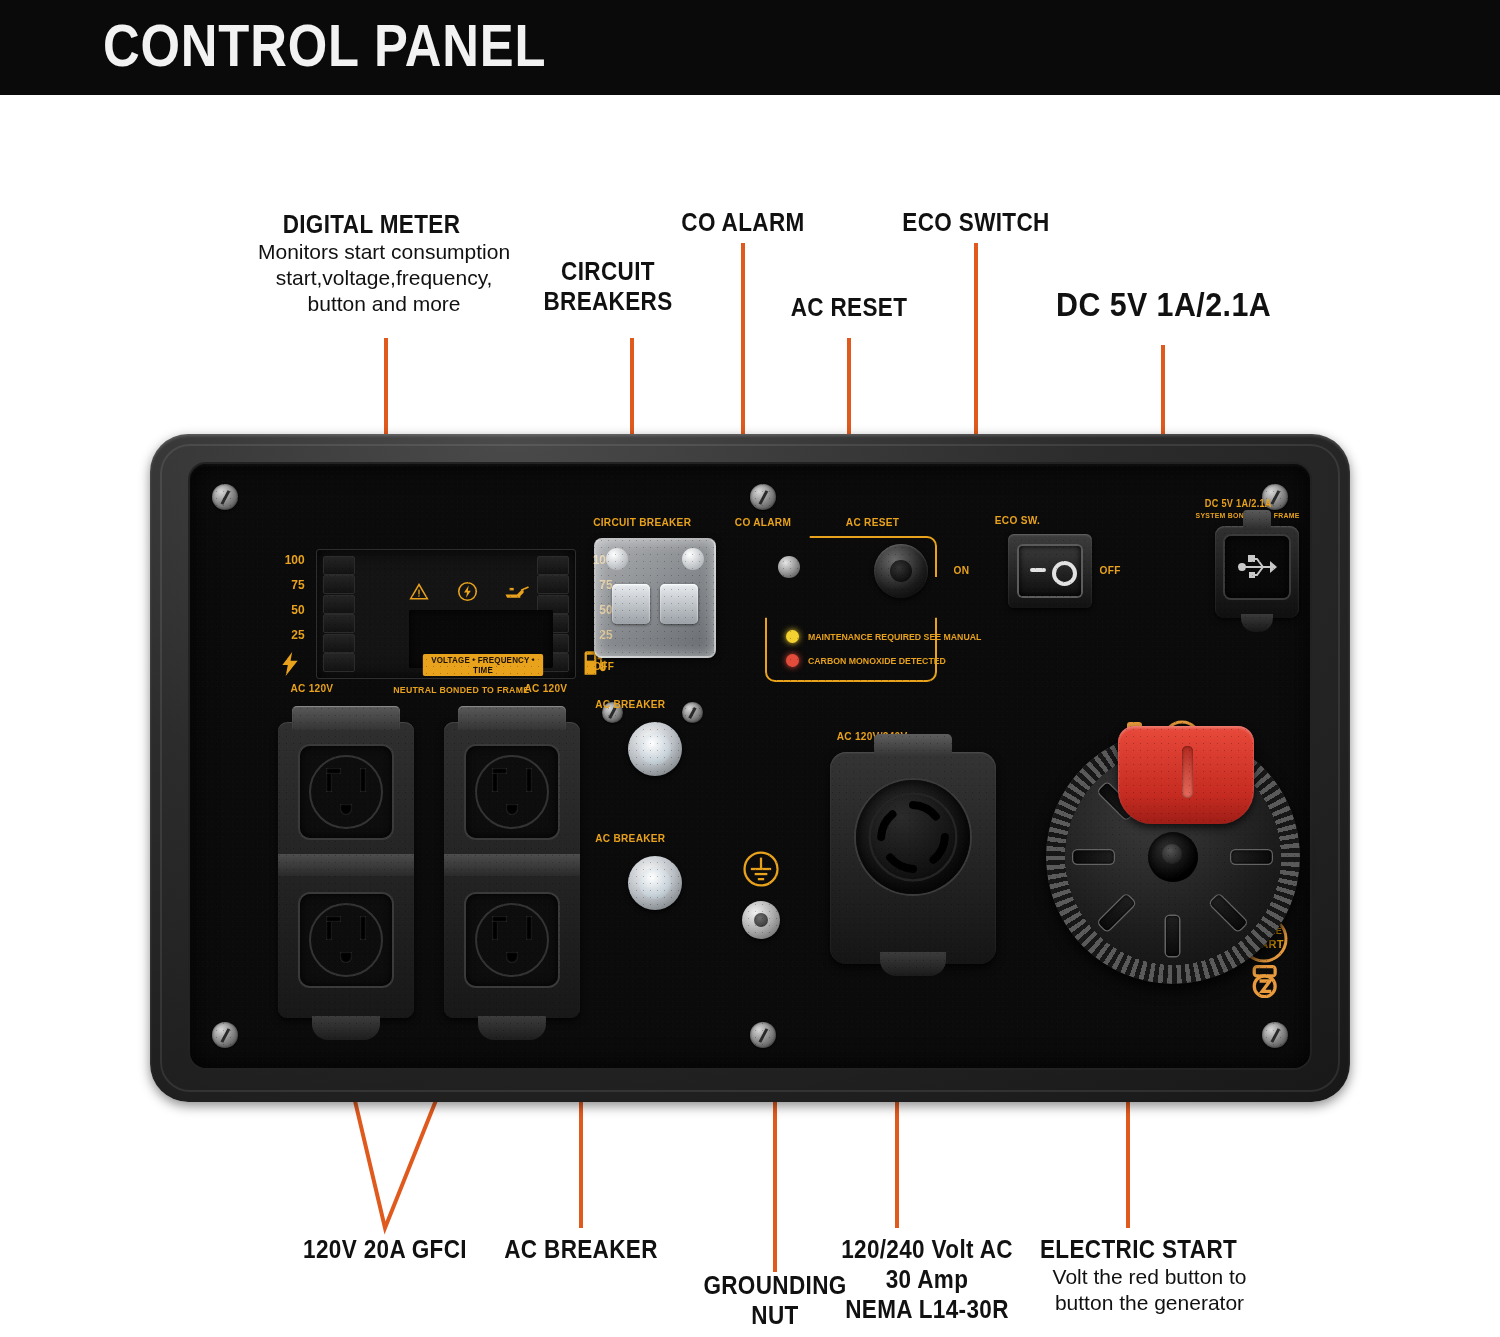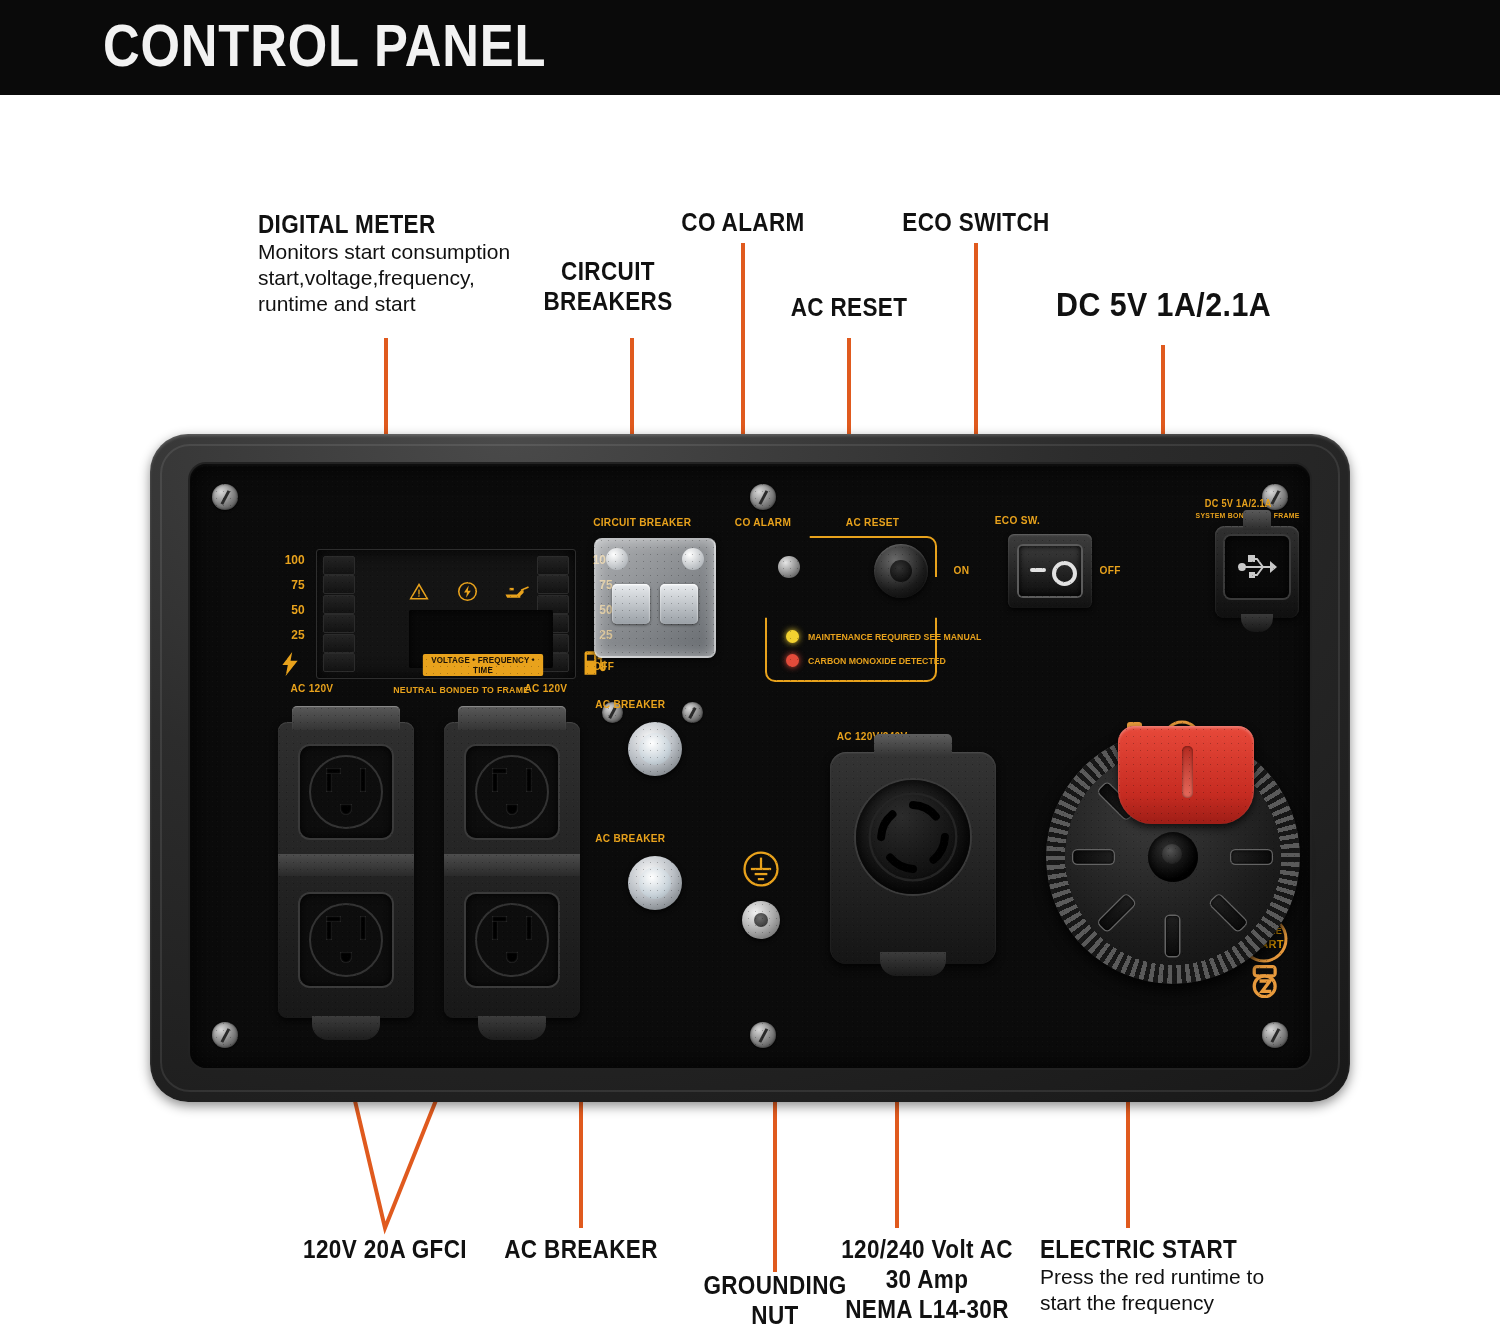--- a/index.html
+++ b/index.html
@@ -6,21 +6,21 @@
   body{width:1500px;height:1337px;position:relative;overflow:hidden;
        font-family:"Liberation Sans",sans-serif;color:#111;}
 
   
   #header{position:absolute;left:0;top:0;width:1500px;height:95px;background:#0a0a0a;}
   #header-title{position:absolute;left:103px;top:14px;font-size:59px;line-height:64px;
      font-weight:bold;color:#f2f2f2;letter-spacing:1px;
      transform:scaleX(.86);transform-origin:left top;}
 
   
-  .callout{position:absolute;}
+  .callout{position:absolute;text-align:center;}
   .ct-title{font-size:25px;font-weight:bold;letter-spacing:.4px;line-height:30px;
      transform:scaleX(.9);transform-origin:left top;white-space:nowrap;}
   .ct-title.ctr{transform-origin:center top;}
   .ct-sub{font-size:21px;line-height:26px;font-weight:normal;letter-spacing:0px;white-space:nowrap;}
   .ct-big{font-size:33px;font-weight:bold;letter-spacing:.5px;
      transform:scaleX(.92);transform-origin:left top;white-space:nowrap;}
   .center{text-align:center;}
 
   
   #leaders{position:absolute;left:0;top:0;width:1500px;height:1337px;pointer-events:none;}
@@ -212,21 +212,21 @@
     <polyline points="727,952 775,952 775,1272"></polyline>
     <line x1="897" y1="873" x2="897" y2="1228"></line>
     <line x1="1128" y1="897" x2="1128" y2="1228"></line>
   </g>
 </svg>
 
 <div class="callout" style="left:258px;top:209px;">
   <div class="ct-title">DIGITAL METER</div>
   <div class="ct-sub">Monitors start consumption</div>
   <div class="ct-sub">start,voltage,frequency,</div>
-  <div class="ct-sub">runtime and start</div>
+  <div class="ct-sub">button and more</div>
 </div>
 
 <div class="callout center" style="left:508px;top:256px;width:200px;">
   <div class="ct-title ctr">CIRCUIT</div>
   <div class="ct-title ctr">BREAKERS</div>
 </div>
 
 <div class="callout center" style="left:643px;top:207px;width:200px;">
   <div class="ct-title ctr">CO ALARM</div>
 </div>
@@ -257,22 +257,22 @@
 </div>
 
 <div class="callout center" style="left:827px;top:1234px;width:200px;">
   <div class="ct-title ctr">120/240 Volt AC</div>
   <div class="ct-title ctr">30 Amp</div>
   <div class="ct-title ctr">NEMA L14-30R</div>
 </div>
 
 <div class="callout" style="left:1040px;top:1234px;">
   <div class="ct-title">ELECTRIC START</div>
-  <div class="ct-sub">Press the red runtime to</div>
-  <div class="ct-sub">start the frequency</div>
+  <div class="ct-sub">Volt the red button to</div>
+  <div class="ct-sub">button the generator</div>
 </div>
 
 <div id="panel-wrap">
   <div id="panel-outer"></div>
   <div id="panel-inner">
 
     <div class="pscrew" style="left:22px;top:20px;"></div>
     <div class="pscrew" style="left:560px;top:20px;"></div>
     <div class="pscrew" style="right:22px;top:20px;"></div>
     <div class="pscrew" style="left:22px;bottom:20px;"></div>

